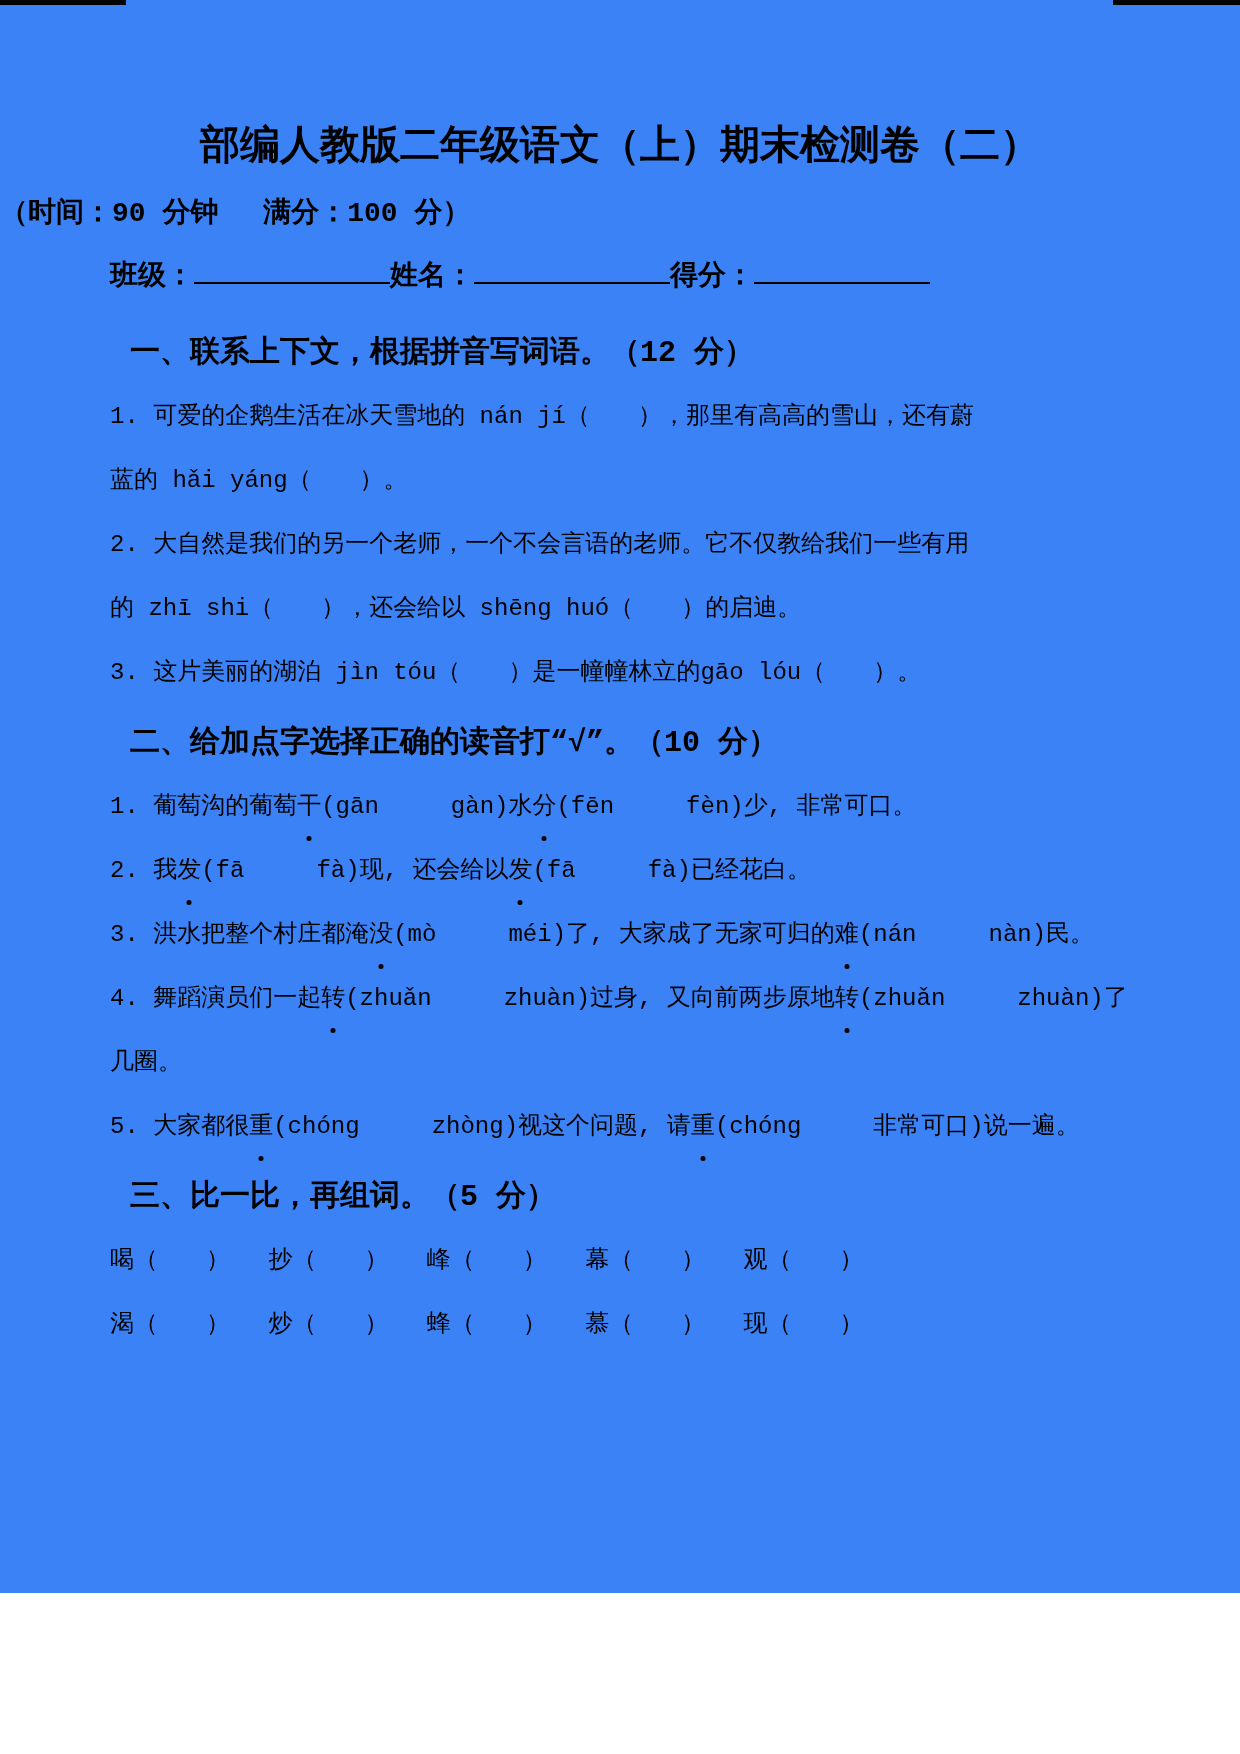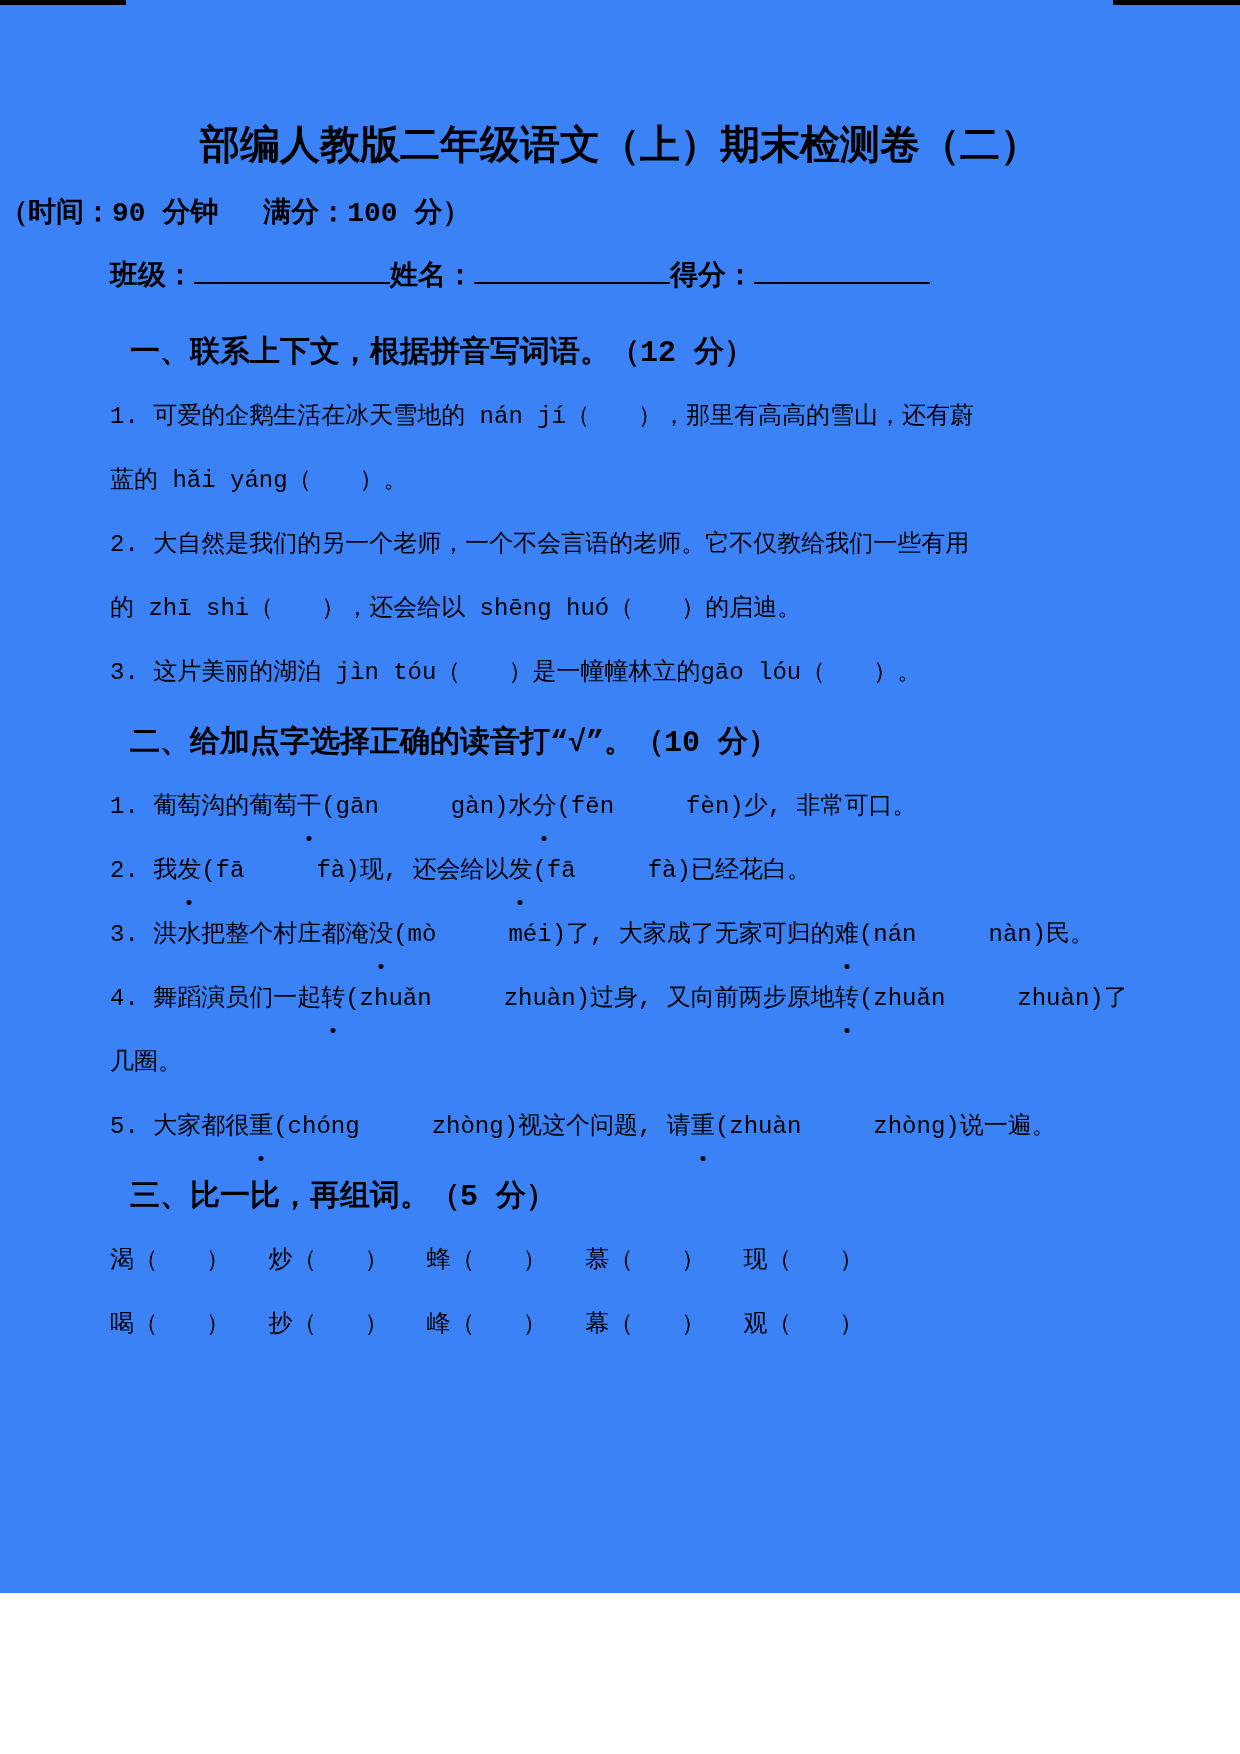--- a/index.html
+++ b/index.html
@@ -75,23 +75,23 @@
         <div class="line"><span>的 zhī shi（　　），还会给以 shēng huó（　　）的启迪。</span></div>
         <div class="line"><span>3. 这片美丽的湖泊 jìn tóu（　　）是一幢幢林立的gāo lóu（　　）。</span></div>
       </div>
       <div class="section">
         <div class="heading">二、给加点字选择正确的读音打“√”。（10 分）</div>
         <div class="line"><span>1. 葡萄沟的葡萄</span><span class="dotted">干</span><span>(gān     gàn)水</span><span class="dotted">分</span><span>(fēn     fèn)少, 非常可口。</span></div>
         <div class="line"><span>2. 我</span><span class="dotted">发</span><span>(fā     fà)现, 还会给以</span><span class="dotted">发</span><span>(fā     fà)已经花白。</span></div>
         <div class="line"><span>3. 洪水把整个村庄都淹</span><span class="dotted">没</span><span>(mò     méi)了, 大家成了无家可归的</span><span class="dotted">难</span><span>(nán     nàn)民。</span></div>
         <div class="line"><span>4. 舞蹈演员们一起</span><span class="dotted">转</span><span>(zhuǎn     zhuàn)过身, 又向前两步原地</span><span class="dotted">转</span><span>(zhuǎn     zhuàn)了</span></div>
         <div class="line"><span>几圈。</span></div>
-        <div class="line"><span>5. 大家都很</span><span class="dotted">重</span><span>(chóng     zhòng)视这个问题, 请</span><span class="dotted">重</span><span>(zhuàn     zhòng)说一遍。</span></div>
+        <div class="line"><span>5. 大家都很</span><span class="dotted">重</span><span>(chóng     zhòng)视这个问题, 请</span><span class="dotted">重</span><span>(chóng     非常可口)说一遍。</span></div>
       </div>
       <div class="section">
         <div class="heading">三、比一比，再组词。（5 分）</div>
+        <div class="line"><span>喝（　　）　 抄（　　）　 峰（　　）　 幕（　　）　 观（　　）</span></div>
         <div class="line"><span>渴（　　）　 炒（　　）　 蜂（　　）　 慕（　　）　 现（　　）</span></div>
-        <div class="line"><span>喝（　　）　 抄（　　）　 峰（　　）　 幕（　　）　 观（　　）</span></div>
       </div>
     </div>
 
   <div class="footer">- 27 -</div>
 </div>
 
 </body></html>

